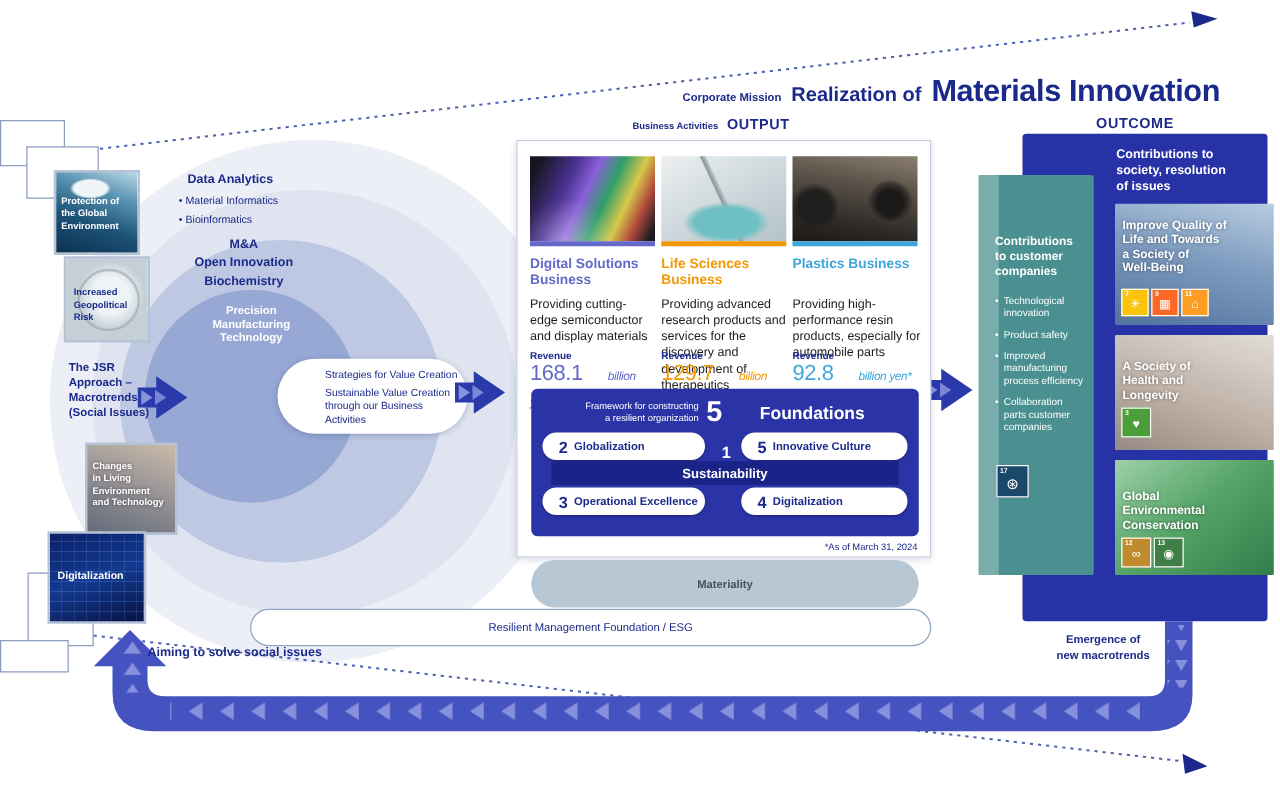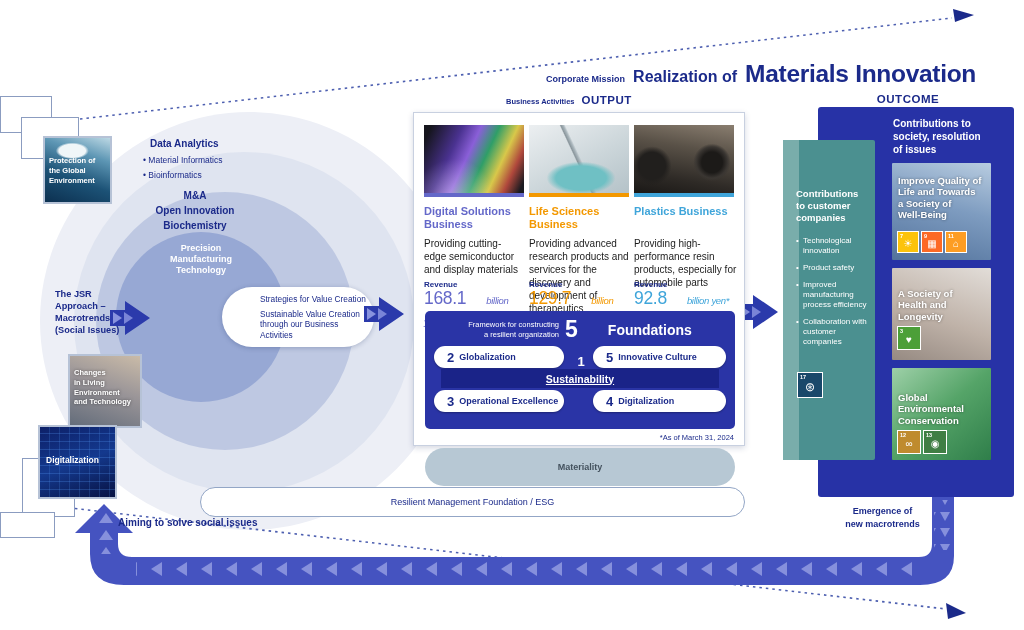--- a/index.html
+++ b/index.html
@@ -33,21 +33,21 @@
   .fnd-box{position:absolute;left:11px;top:198px;width:310px;height:118px;background:#2a34a6;border-radius:5px;}
   .fnd-pill{position:absolute;height:22px;background:#fff;border-radius:11px;display:flex;align-items:center;padding-left:13px;box-sizing:border-box;box-shadow:0 1px 2px rgba(0,0,0,.3);}
   .fnd-num{font-size:13px;font-weight:bold;color:#1b2a8a;margin-right:5px;}
   .fnd-lbl{font-size:9px;font-weight:bold;color:#1b2a8a;}
   .teal-box{position:absolute;left:783px;top:140px;width:92px;height:320px;background:#4b9090;border-radius:2px;}
   .teal-strip{position:absolute;left:0;top:0;width:16px;height:100%;background:#79adab;}
   .teal-box ul{margin:0;padding:0;list-style:none;}
   .teal-box li{position:relative;font-size:8px;line-height:1.25;color:#fff;padding-left:7px;margin-bottom:7px;}
   .teal-box li::before{content:"•";position:absolute;left:0;top:0;}
   .blue-box{position:absolute;left:818px;top:107px;width:196px;height:390px;background:#2732a6;border-radius:3px;}
-  .soc-card{position:absolute;left:74px;width:99px;border-radius:1px;overflow:hidden;}
+  .soc-card{position:absolute;left:74px;width:99px;border-radius:1px;overflow:hidden;padding-left:28px;}
   .soc-title{position:absolute;left:6px;font-size:9.5px;font-weight:bold;color:#fff;line-height:1.2;text-shadow:0 0 3px rgba(0,0,0,.45);}
   .card-city{background:linear-gradient(195deg,#b8cce0 0%,#7e9cc0 45%,#52729c 100%);}
   .card-health{background:linear-gradient(200deg,#e2ddd8 0%,#bfb2a8 55%,#968a82 100%);}
   .card-green{background:linear-gradient(140deg,#9ed0a8 0%,#55a468 48%,#2f7e4a 100%);}
   .sdg-row{position:absolute;display:flex;gap:2px;}
   .sdg{position:relative;color:#fff;border:1px solid #fff;box-sizing:border-box;display:flex;align-items:center;justify-content:center;}
   .sdg .n{position:absolute;top:1px;left:2px;font-size:5.5px;font-weight:bold;}
   .sdg .g{font-size:10px;margin-top:3px;line-height:1;}
   .gray-pill{position:absolute;left:425px;top:448px;width:310px;height:38px;background:#b7c8d4;border-radius:19px;display:flex;align-items:center;justify-content:center;font-size:9px;font-weight:600;color:#44525e;}
   .esg-pill{position:absolute;left:200px;top:487px;width:545px;height:30px;background:#fff;border:1px solid #93a6c6;border-radius:15px;box-sizing:border-box;display:flex;align-items:center;justify-content:center;font-size:9px;color:#1b2a8a;}
@@ -74,20 +74,26 @@
   <div class="deco-rect" style="left:0;top:96px;width:52px;height:37px;"></div>
   <div class="deco-rect" style="left:21px;top:117px;width:58px;height:42px;"></div>
   <div class="deco-rect" style="left:22px;top:458px;width:53px;height:59px;"></div>
   <div class="deco-rect" style="left:0;top:512px;width:55px;height:26px;"></div>
 
   <div class="tile bg-bear" style="left:45px;top:138px;width:65px;height:64px;">
     <div class="lbl w pre" style="left:4px;top:18px;">Protection of
 the Global
 Environment</div>
   </div>
+  <div class="tile bg-geo" style="left:53px;top:207px;width:65px;height:65px;">
+    <div class="abs" style="left:9px;top:8px;width:46px;height:46px;border:2px solid #9aa4ac;border-radius:50%;opacity:.6;"></div>
+    <div class="lbl navy pre" style="left:6px;top:22px;">Increased
+Geopolitical
+Risk</div>
+  </div>
   <div class="abs navy b pre" style="left:55px;top:289px;font-size:9.2px;line-height:1.3;">The JSR
 Approach –
 Macrotrends
 (Social Issues)</div>
   <div class="tile bg-city" style="left:70px;top:356px;width:70px;height:70px;">
     <div class="lbl w pre" style="left:4px;top:12px;text-shadow:0 0 3px rgba(0,0,0,.5);">Changes
 in Living
 Environment
 and Technology</div>
   </div>
@@ -194,21 +200,21 @@
 
   <div class="teal-box">
     <div class="teal-strip"></div>
     <div class="w b pre" style="position:absolute;left:13px;top:48px;font-size:9.5px;line-height:1.25;">Contributions
 to customer
 companies</div>
     <ul style="position:absolute;left:13px;top:96px;width:72px;">
       <li>Technological innovation</li>
       <li>Product safety</li>
       <li>Improved manufacturing process efficiency</li>
-      <li>Collaboration with customer companies</li>
+      <li>Collaboration parts customer companies</li>
     </ul>
     <div class="sdg" style="position:absolute;left:14px;top:232px;width:26px;height:26px;background:#19486a;">
       <span class="n">17</span>
         <span class="g" style="font-size:12px;">⊛</span>
     </div>
   </div>
 
   <div class="output-box">
 
     <div class="biz-card" style="left:10px;top:12px;">
@@ -250,21 +256,21 @@
       <div class="fnd-pill" style="left:9px;top:35px;width:130px;">
         <span class="fnd-num">2</span>
           <span class="fnd-lbl">Globalization</span>
       </div>
       <div class="fnd-pill" style="left:168px;top:35px;width:133px;">
         <span class="fnd-num">5</span>
           <span class="fnd-lbl">Innovative Culture</span>
       </div>
       <div class="w b abs" style="left:146px;top:43px;width:20px;text-align:center;font-size:13px;">1</div>
       <div class="abs" style="left:16px;top:58px;width:278px;height:19px;background:#1a2388;display:flex;align-items:center;justify-content:center;">
-        <span class="w b" style="font-size:10.5px;text-decoration:underline;">Sustainability</span>
+        <span class="w b" style="font-size:10.5px;">Sustainability</span>
       </div>
       <div class="fnd-pill" style="left:9px;top:79px;width:130px;">
         <span class="fnd-num">3</span>
           <span class="fnd-lbl">Operational Excellence</span>
       </div>
       <div class="fnd-pill" style="left:168px;top:79px;width:133px;">
         <span class="fnd-num">4</span>
           <span class="fnd-lbl">Digitalization</span>
       </div>
     </div>

